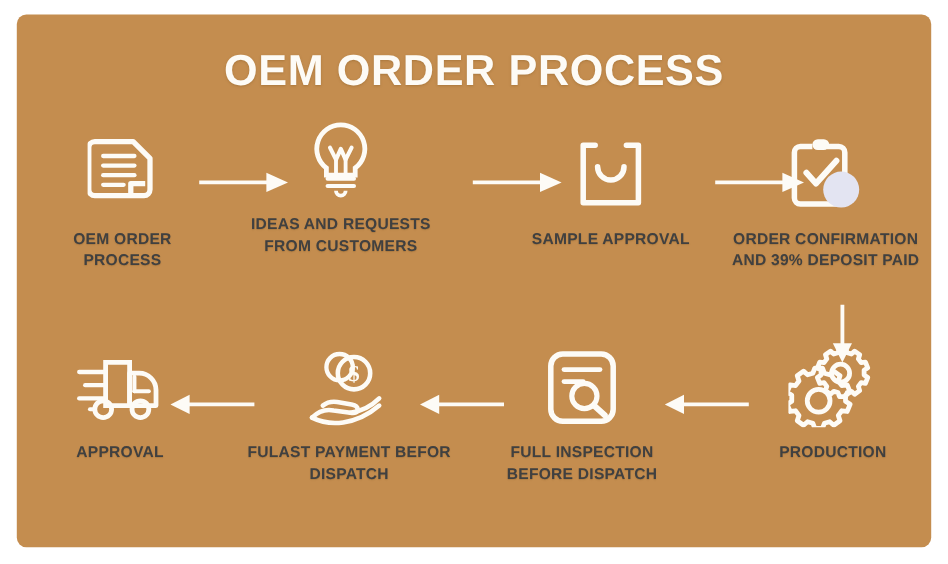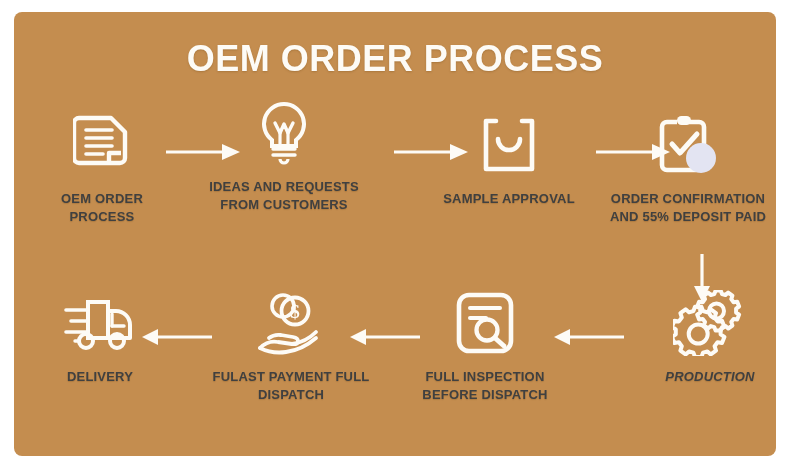--- a/index.html
+++ b/index.html
@@ -142,31 +142,31 @@
   <div class="step" style="left:586px; top:100px; width:176px;">
     <div class="step-icon">
       <svg width="62" height="64" viewBox="0 0 62 64">
         <path d="M20 9 h-10 a5 5 0 0 0 -5 5 v38 a5 5 0 0 0 5 5 h32 a5 5 0 0 0 5 -5 v-38 a5 5 0 0 0 -5 -5 h-10" fill="none" stroke="#fdfbf6" stroke-width="4.6" stroke-linejoin="round"></path>
         <rect x="20" y="3" width="14" height="9" rx="4.5" fill="#fdfbf6"></rect>
         <path d="M15 31 l8 9 l17 -19" fill="none" stroke="#fdfbf6" stroke-width="5" stroke-linecap="round" stroke-linejoin="round"></path>
         <circle cx="44" cy="45" r="15" fill="#e3e4f2"></circle>
       </svg>
     </div>
     <div class="step-label" style="white-space:pre-line;">ORDER CONFIRMATION
-AND 55% DEPOSIT PAID</div>
+AND 39% DEPOSIT PAID</div>
   </div>
 
   <div class="arrow" style="left:676px; top:240px;">
     <svg width="24" height="52" viewBox="0 0 24 52">
       <line x1="12" y1="2" x2="12" y2="36" stroke="#fdfbf6" stroke-width="3.2"></line>
       <path d="M4 34 L12 50 L20 34 Z" fill="#fdfbf6"></path>
     </svg>
   </div>
 
-  <div class="step" style="left:616px; top:278px; width:160px;font-style:italic;">
+  <div class="step" style="left:600px; top:278px; width:160px;">
     <div class="step-icon">
       <svg width="74" height="66" viewBox="0 0 74 66">
         <g fill="none" stroke="#fdfbf6" stroke-width="4" stroke-linejoin="round">
           <path d="M49 4 l3.5 1 l2.7 -2.4 l4.2 3 l-1.1 3.5 l2.3 3.1 l3.6 -0.5 l1.9 4.8 l-3 2.1 l0 3.9 l3 2.1 l-1.9 4.8 l-3.6 -0.5 l-2.3 3.1 l1.1 3.5 l-4.2 3 l-2.7 -2.4 l-3.5 1 l-1.3 3.4 l-5.1 0 l-1.3 -3.4 l-3.5 -1 l-2.7 2.4 l-4.2 -3 l1.1 -3.5 l-2.3 -3.1 l-3.6 0.5 l-1.9 -4.8 l3 -2.1 l0 -3.9 l-3 -2.1 l1.9 -4.8 l3.6 0.5 l2.3 -3.1 l-1.1 -3.5 l4.2 -3 l2.7 2.4 l3.5 -1 l1.3 -3.4 l5.1 0 z"></path>
           <circle cx="43.5" cy="21" r="7.5"></circle>
           <path d="M25 21 l4.4 1.3 l3.4 -3 l5.2 3.8 l-1.4 4.4 l2.9 3.9 l4.5 -0.6 l2.4 6 l-3.8 2.6 l0 4.9 l3.8 2.6 l-2.4 6 l-4.5 -0.6 l-2.9 3.9 l1.4 4.4 l-5.2 3.8 l-3.4 -3 l-4.4 1.3 l-1.6 4.3 l-6.4 0 l-1.6 -4.3 l-4.4 -1.3 l-3.4 3 l-5.2 -3.8 l1.4 -4.4 l-2.9 -3.9 l-4.5 0.6 l-2.4 -6 l3.8 -2.6 l0 -4.9 l-3.8 -2.6 l2.4 -6 l4.5 0.6 l2.9 -3.9 l-1.4 -4.4 l5.2 -3.8 l3.4 3 l4.4 -1.3 l1.6 -4.3 l6.4 0 z" transform="translate(5,0)"></path>
           <circle cx="25.2" cy="44" r="9.5"></circle>
         </g>
       </svg>
     </div>
@@ -207,21 +207,21 @@
     <div class="step-icon">
       <svg width="74" height="66" viewBox="0 0 74 66">
         <circle cx="29" cy="16" r="11" fill="none" stroke="#fdfbf6" stroke-width="3.6"></circle>
         <circle cx="41" cy="21" r="13.5" fill="none" stroke="#fdfbf6" stroke-width="3.8"></circle>
         <text x="41" y="27.5" font-family="Liberation Serif, serif" font-size="19" font-weight="bold" fill="#fdfbf6" text-anchor="middle">$</text>
         <path d="M6 58 q8 -8 18 -6 l14 2 q6 1 6 -3 q0 -3 -5 -4 l-12 -2 q-7 -1 -12 3" fill="none" stroke="#fdfbf6" stroke-width="3.8" stroke-linecap="round" stroke-linejoin="round"></path>
         <path d="M38 54 q14 -2 24 -12" fill="none" stroke="#fdfbf6" stroke-width="3.8" stroke-linecap="round"></path>
         <path d="M6 58 q12 6 26 4 q16 -2 30 -14" fill="none" stroke="#fdfbf6" stroke-width="3.8" stroke-linecap="round" stroke-linejoin="round"></path>
       </svg>
     </div>
-    <div class="step-label" style="white-space:pre-line;">FULAST PAYMENT FULL
+    <div class="step-label" style="white-space:pre-line;">FULAST PAYMENT BEFOR
 DISPATCH</div>
   </div>
 
   <div class="arrow" style="left:128px; top:315px;">
     <svg width="72" height="20" viewBox="0 0 72 20">
       <line x1="14" y1="10" x2="70" y2="10" stroke="#fdfbf6" stroke-width="3.2"></line>
       <path d="M16 2 L0 10 L16 18 Z" fill="#fdfbf6"></path>
     </svg>
   </div>
 
@@ -235,16 +235,16 @@
         </g>
         <path d="M26 9 h20 v36 h-20 z" fill="none" stroke="#fdfbf6" stroke-width="4"></path>
         <path d="M46 18 h8 a14 14 0 0 1 14 14 v13 h-22 z" fill="none" stroke="#fdfbf6" stroke-width="4" stroke-linejoin="round"></path>
         <line x1="50" y1="21" x2="50" y2="33" stroke="#fdfbf6" stroke-width="3.4" stroke-linecap="round"></line>
         <line x1="50" y1="33" x2="62" y2="33" stroke="#fdfbf6" stroke-width="3.4" stroke-linecap="round"></line>
         <circle cx="24" cy="48" r="7" fill="none" stroke="#fdfbf6" stroke-width="4"></circle>
         <circle cx="55" cy="48" r="7" fill="none" stroke="#fdfbf6" stroke-width="4"></circle>
         <line x1="13" y1="48" x2="17" y2="48" stroke="#fdfbf6" stroke-width="3.4" stroke-linecap="round"></line>
       </svg>
     </div>
-    <div class="step-label" style="white-space:pre-line;">DELIVERY</div>
+    <div class="step-label" style="white-space:pre-line;">APPROVAL</div>
   </div>
 
 </div>
 
 </body></html>

